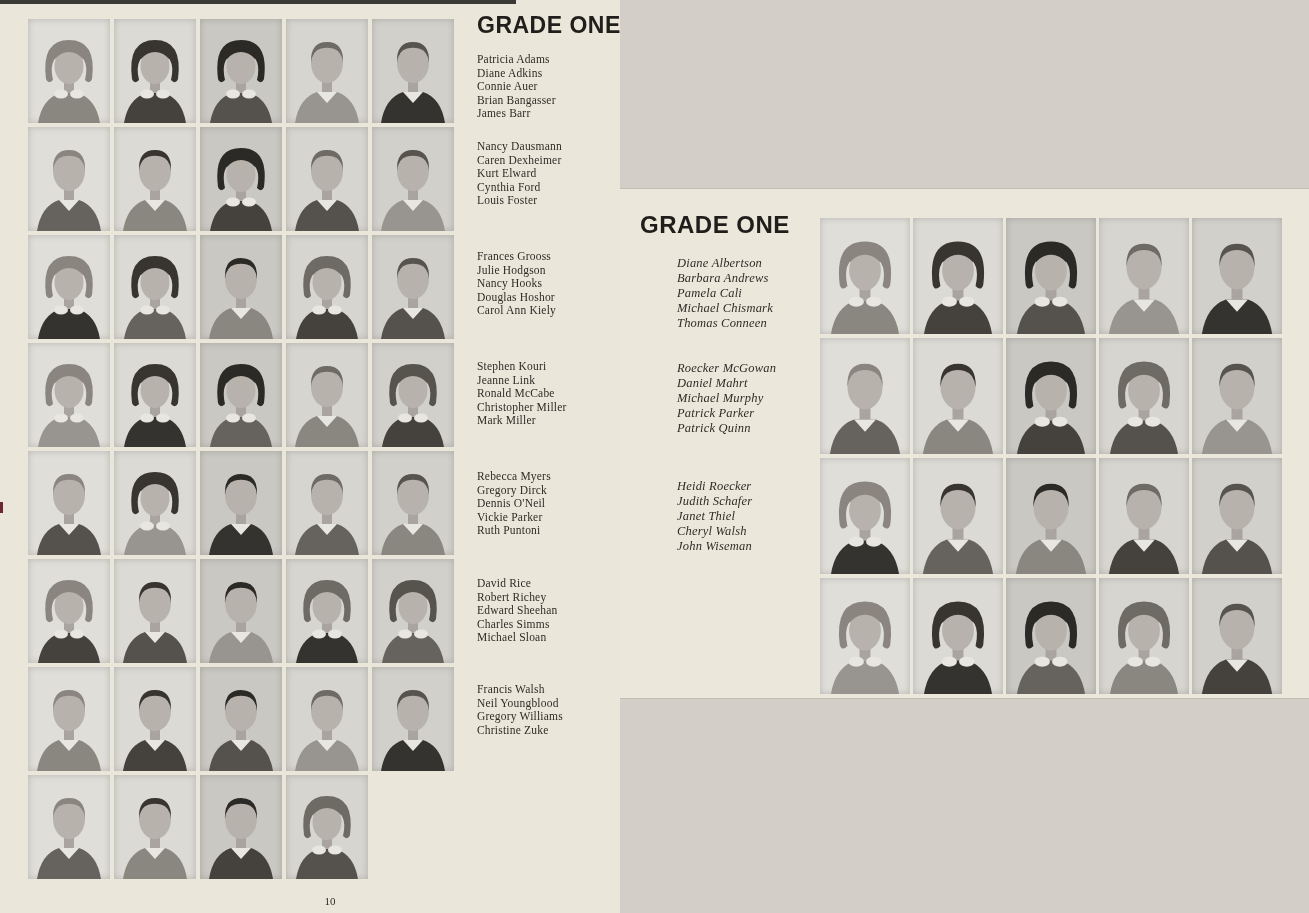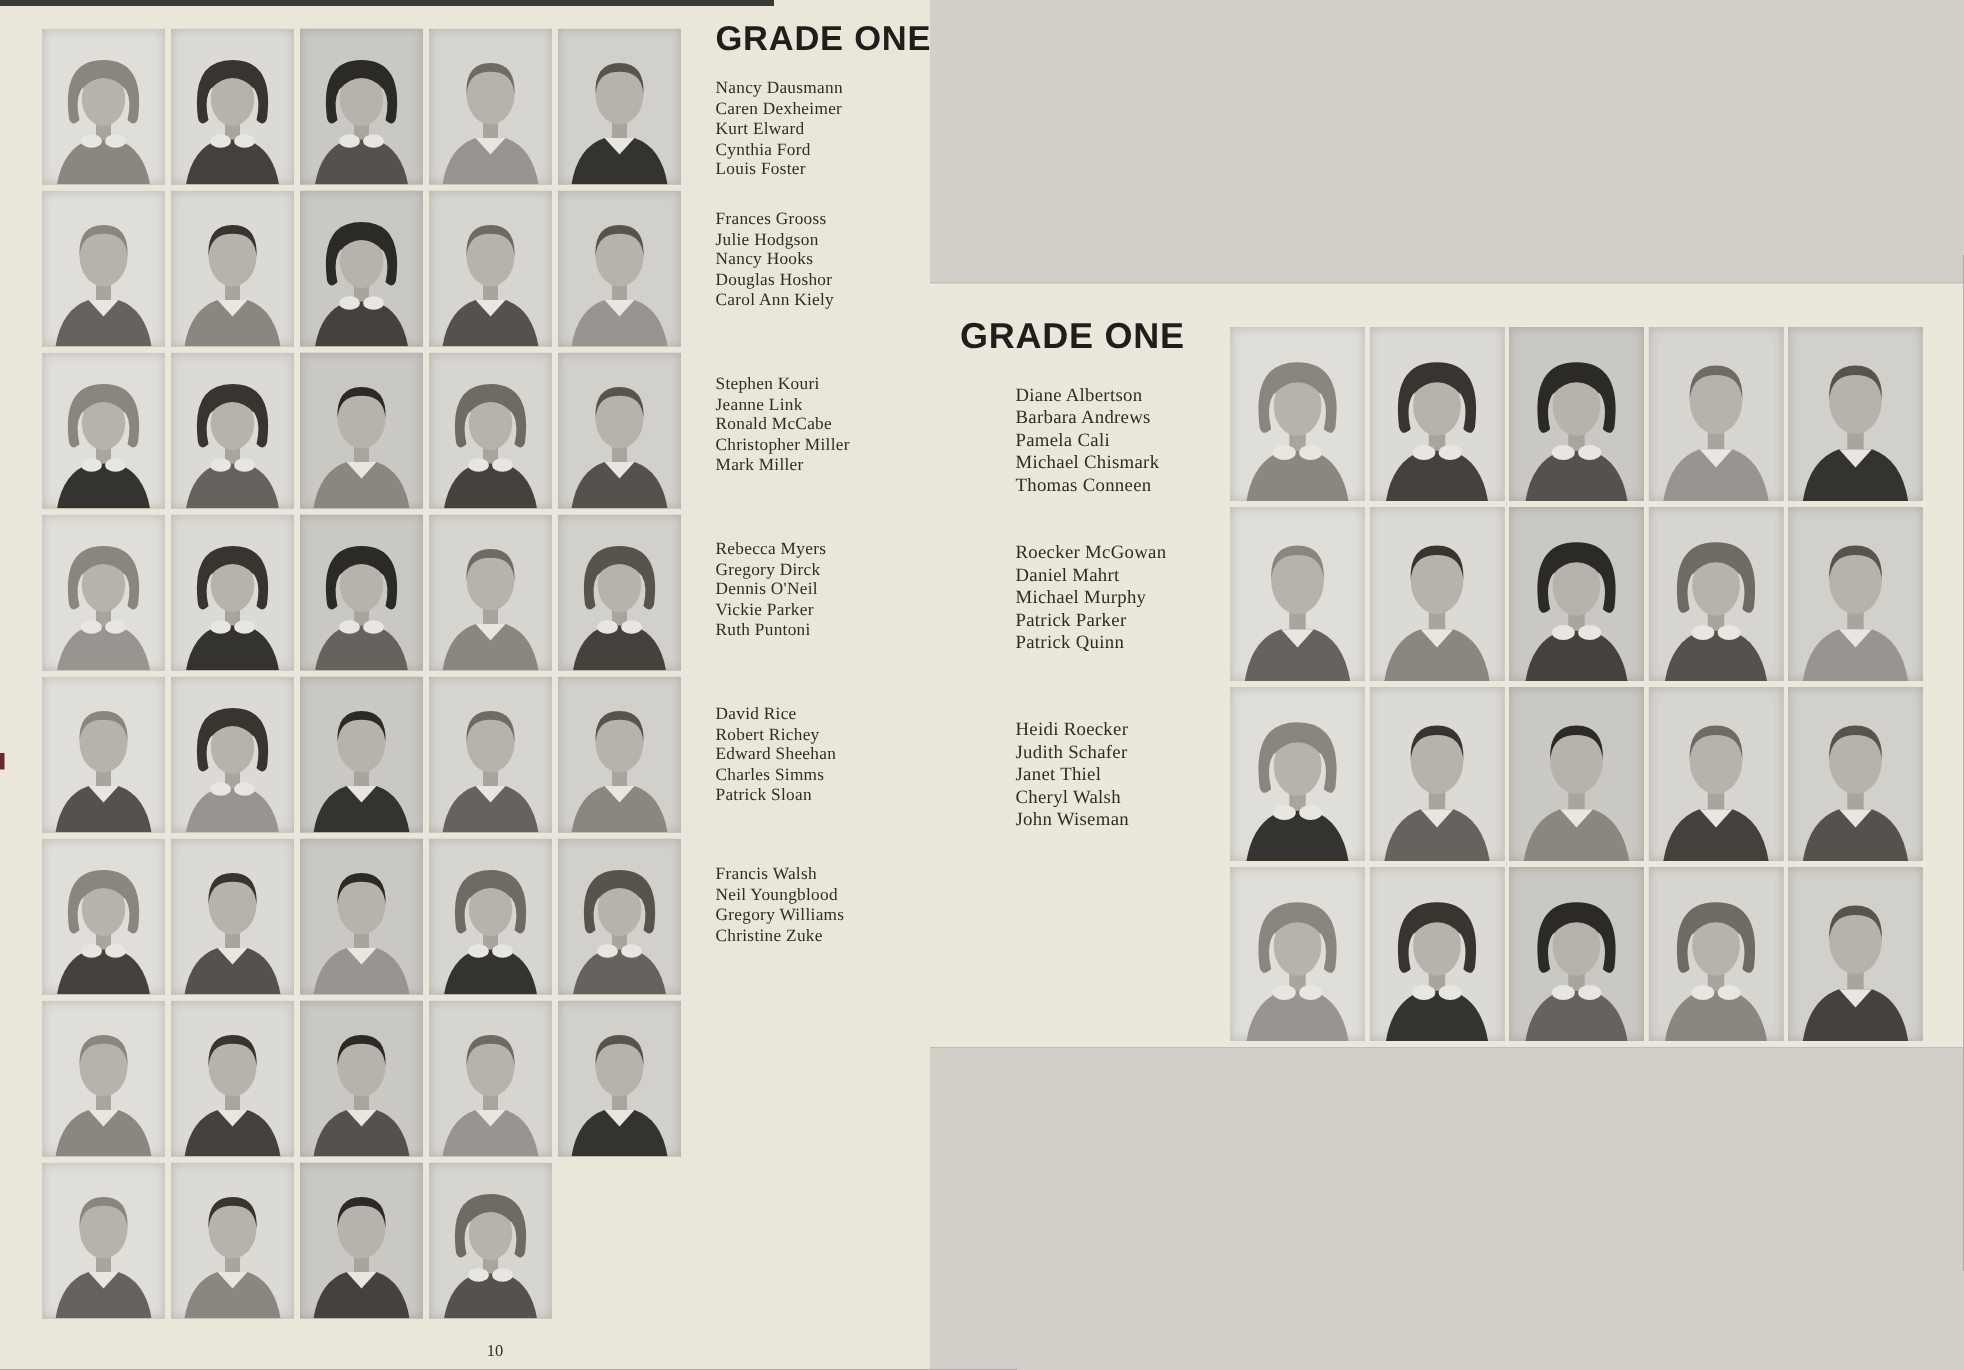--- a/index.html
+++ b/index.html
@@ -24,21 +24,21 @@
 
   
   .grade-title{position:absolute;margin:0;font-family:"Liberation Sans",sans-serif;font-weight:700;
                color:var(--title-ink,#1f1e1b);white-space:nowrap;}
   .title-left{left:477px;top:12px;font-size:23px;letter-spacing:.5px;}
   .title-right{left:20px;top:22px;font-size:24px;letter-spacing:.5px;}
 
   
   .names{position:absolute;top:0;height:100%;}
   .names-left{left:477px;width:142px;}
-  .names-right{left:57px;width:160px;}
+  .names-right{left:57px;width:160px;font-style:italic;}
   .name-block{position:absolute;left:0;}
   .names-left .name-block:nth-child(1){top:53px}
   .names-left .name-block:nth-child(2){top:140px}
   .names-left .name-block:nth-child(3){top:250px}
   .names-left .name-block:nth-child(4){top:360px}
   .names-left .name-block:nth-child(5){top:470px}
   .names-left .name-block:nth-child(6){top:577px}
   .names-left .name-block:nth-child(7){top:683px}
   .names-left .name-block:nth-child(8){top:803px}
   .names-right .name-block:nth-child(1){top:67px}
@@ -441,20 +441,27 @@
             <ellipse cx="49" cy="75" rx="7" ry="4.5" fill="#e8e6e0"></ellipse>
             <path d="M18 60 Q13 21 41 21 Q69 21 64 60 Q62 66 57 61 Q63 35 41 33 Q19 35 25 61 Q20 66 18 60 Z" fill="#6e6a64"></path>
             <ellipse cx="41" cy="47" rx="14.5" ry="18" fill="#b7b3ac"></ellipse>
             <path d="M27 40 Q28 28 41 28 Q54 28 55 40 Q49 33 41 33 Q33 33 27 40 Z" fill="#6e6a64"></path>
           </svg>
         </div>
       </div>
     <h1 class="grade-title title-left">GRADE ONE</h1>
     <div class="names names-left" id="names-left">
         <div class="name-block">
+          <div class="name-line">Patricia Adams</div>
+          <div class="name-line">Diane Adkins</div>
+          <div class="name-line">Connie Auer</div>
+          <div class="name-line">Brian Bangasser</div>
+          <div class="name-line">James Barr</div>
+        </div>
+        <div class="name-block">
           <div class="name-line">Nancy Dausmann</div>
           <div class="name-line">Caren Dexheimer</div>
           <div class="name-line">Kurt Elward</div>
           <div class="name-line">Cynthia Ford</div>
           <div class="name-line">Louis Foster</div>
         </div>
         <div class="name-block">
           <div class="name-line">Frances Grooss</div>
           <div class="name-line">Julie Hodgson</div>
           <div class="name-line">Nancy Hooks</div>
@@ -473,21 +480,21 @@
           <div class="name-line">Gregory Dirck</div>
           <div class="name-line">Dennis O'Neil</div>
           <div class="name-line">Vickie Parker</div>
           <div class="name-line">Ruth Puntoni</div>
         </div>
         <div class="name-block">
           <div class="name-line">David Rice</div>
           <div class="name-line">Robert Richey</div>
           <div class="name-line">Edward Sheehan</div>
           <div class="name-line">Charles Simms</div>
-          <div class="name-line">Patrick Sloan</div>
+          <div class="name-line">Michael Sloan</div>
         </div>
         <div class="name-block">
           <div class="name-line">Francis Walsh</div>
           <div class="name-line">Neil Youngblood</div>
           <div class="name-line">Gregory Williams</div>
           <div class="name-line">Christine Zuke</div>
         </div>
       </div>
     <div class="pagenum">10</div>
   </section>

